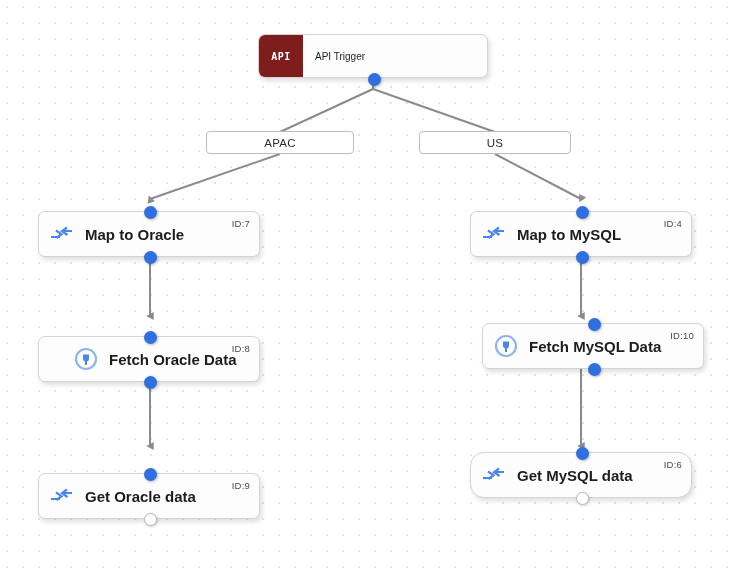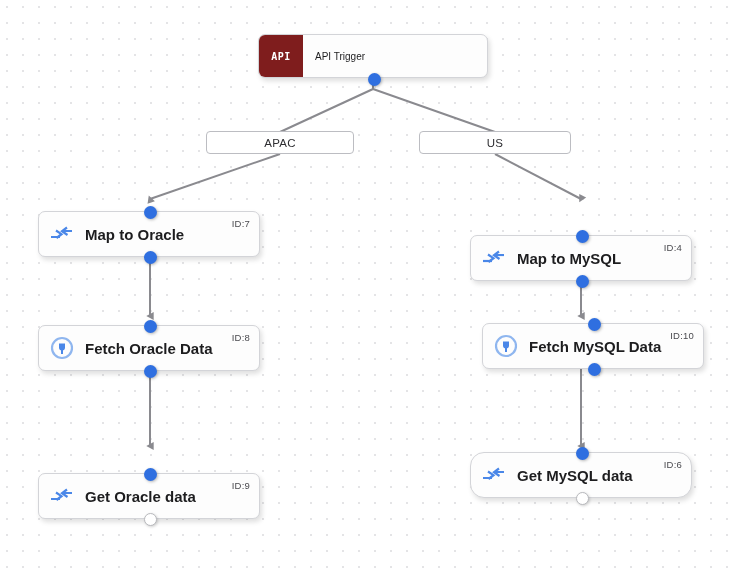--- a/index.html
+++ b/index.html
@@ -181,21 +181,21 @@
           <path d="M17,1.5 L12,5.2 L17.5,9" stroke="#4a87e8" stroke-width="2.2" fill="none" stroke-linejoin="miter"></path>
         </svg>
       </div>
       <div class="label">Map to Oracle</div>
     </div>
     <div class="id-tag">ID:7</div>
     <div class="port" style="left:105px; top:-6px;"></div>
     <div class="port" style="left:105px; top:39px;"></div>
   </div>
 
-  <div class="node step" style="left:38px; top:325px;">
+  <div class="node step" style="left:38px; top:336px;padding-left:24px;">
     <div class="node-inner">
       <div class="icon-wrap">
         <svg class="icon-connector" width="24" height="24" viewBox="0 0 24 24">
           <circle cx="12" cy="12" r="10" fill="none" stroke="#8fb6ef" stroke-width="2.2"></circle>
           <path d="M9,7.5 L9,11.5 A3,3 0 0 0 15,11.5 L15,7.5 Z" fill="#4a87e8"></path>
           <rect x="11" y="14" width="2" height="4" fill="#4a87e8"></rect>
         </svg>
       </div>
       <div class="label">Fetch Oracle Data</div>
     </div>
@@ -214,21 +214,21 @@
           <path d="M17,1.5 L12,5.2 L17.5,9" stroke="#4a87e8" stroke-width="2.2" fill="none" stroke-linejoin="miter"></path>
         </svg>
       </div>
       <div class="label">Get Oracle data</div>
     </div>
     <div class="id-tag">ID:9</div>
     <div class="port" style="left:105px; top:-6px;"></div>
     <div class="port open" style="left:105px; top:39px;"></div>
   </div>
 
-  <div class="node step" style="left:470px; top:211px;margin-top:24px;">
+  <div class="node step" style="left:470px; top:211px;">
     <div class="node-inner">
       <div class="icon-wrap">
         <svg class="icon-map" width="24" height="16" viewBox="0 0 24 16">
           <path d="M1,11 L10,11" stroke="#4a87e8" stroke-width="2.2" fill="none"></path>
           <path d="M6,4.5 L11.5,8.2 L6.5,12" stroke="#4a87e8" stroke-width="2.2" fill="none" stroke-linejoin="miter"></path>
           <path d="M22,5 L13,5" stroke="#4a87e8" stroke-width="2.2" fill="none"></path>
           <path d="M17,1.5 L12,5.2 L17.5,9" stroke="#4a87e8" stroke-width="2.2" fill="none" stroke-linejoin="miter"></path>
         </svg>
       </div>
       <div class="label">Map to MySQL</div>

